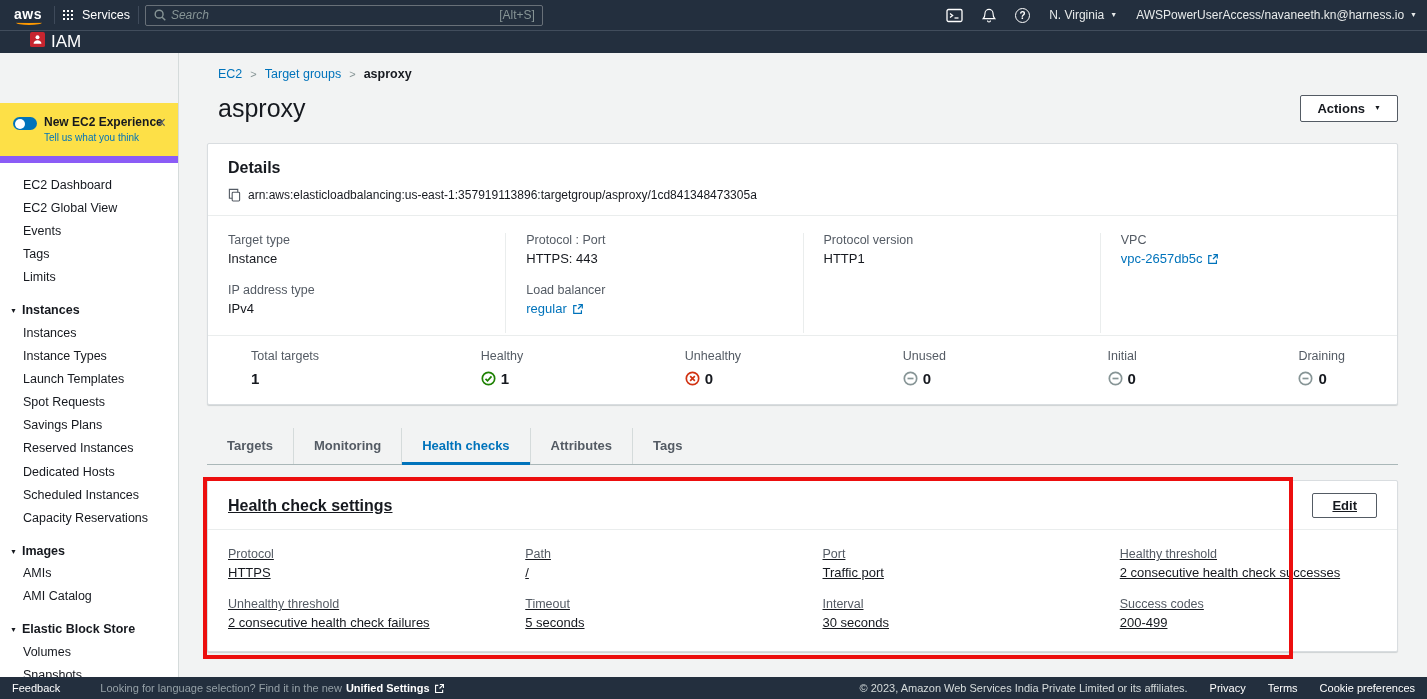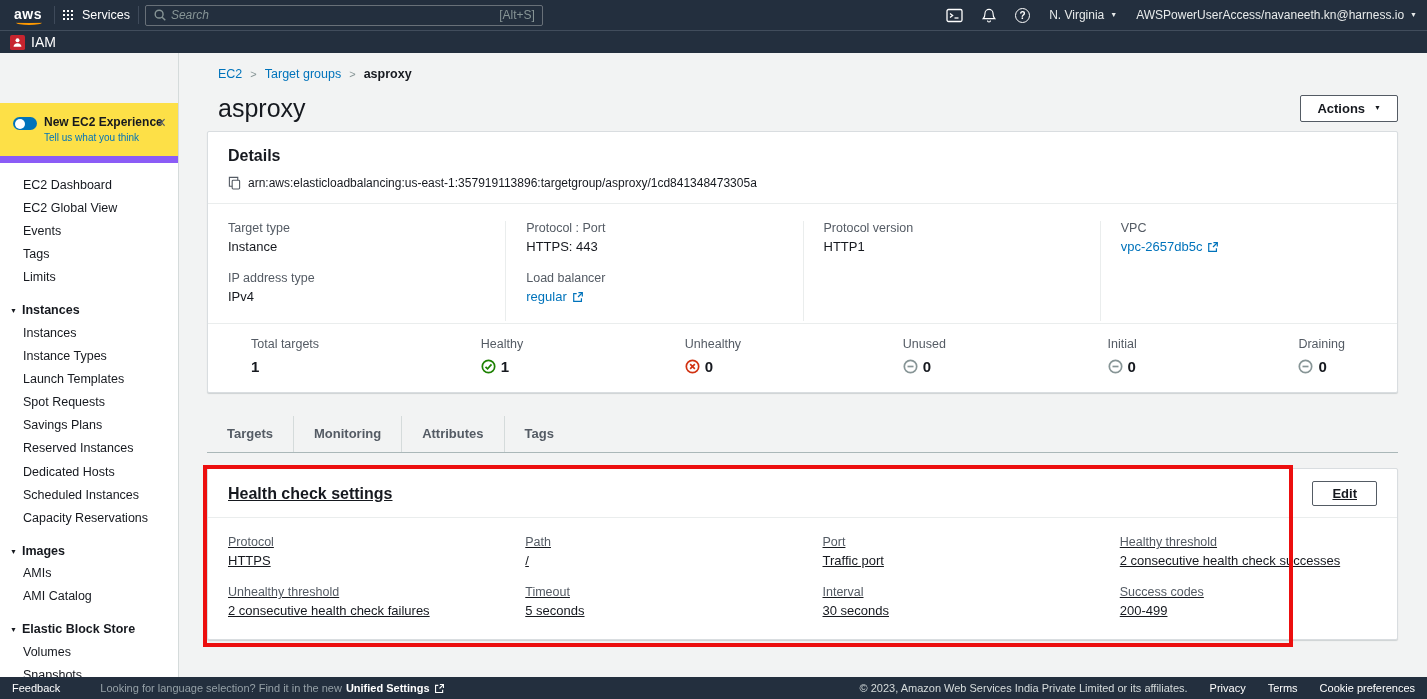--- a/index.html
+++ b/index.html
@@ -38,21 +38,21 @@
   .icon-btn { display: inline-flex; align-items: center; cursor: pointer; }
   .help-circle { width: 15px; height: 15px; border: 1.4px solid #fff; border-radius: 50%;
     display: inline-flex; align-items: center; justify-content: center;
     color: #fff; font-size: 10px; font-weight: 700; cursor: pointer; }
   .menu-text { color: #e8ebeb; font-size: 12px; display: inline-flex; align-items: center; gap: 6px; cursor: pointer; white-space: nowrap; }
   .caret { font-size: 7px; position: relative; top: -1px; }
 
   
   .favbar { height: 23px; background: #232f3e; border-top: 1px solid #414d5c;
     display: flex; align-items: center; padding: 0 10px; gap: 7px; }
-  .iam-chip { display: flex; align-items: center; gap: 6px; color: #fff; font-size: 14px; cursor: pointer; }
+  .iam-chip { display: flex; gap: 6px; color: #fff; font-size: 17px; cursor: pointer; margin-left: 20px; }
 
   
   .app { display: flex; height: 624px; }
   .sidebar { width: 179px; background: #fff; border-right: 1px solid #d5dbdb; flex: none; overflow: hidden; }
   .sidebar-top { height: 50px; background: #f2f3f3; }
   .banner { display: flex; align-items: flex-start; gap: 7px; padding: 12px 8px 12px 13px;
     border-bottom: 7px solid #8b5cf6; position: relative; background: #fde047; }
   .toggle { width: 24px; height: 13px; border-radius: 8px; background: #0073bb; position: relative; flex: none; margin-top: 2px; cursor: pointer; }
   .toggle .knob { position: absolute; left: 1.5px; top: 1.5px; width: 10px; height: 10px; background: #fff; border-radius: 50%; }
   .banner-title { font-size: 12px; font-weight: 700; color: #16191f; }
@@ -69,21 +69,21 @@
   .breadcrumb a { color: #0073bb; cursor: pointer; }
   .bc-sep { color: #879596; font-size: 11px; }
   .bc-current { color: #16191f; font-weight: 700; }
   .title-row { display: flex; align-items: center; justify-content: space-between; margin-top: 13px; padding-left: 11px; }
   h1 { font-size: 25px; font-weight: 400; color: #16191f; }
   .btn { background: #fff; border: 1px solid #545b64; border-radius: 2px; padding: 5px 16px;
     font-size: 13px; font-weight: 700; color: #16191f; cursor: pointer; display: inline-flex; align-items: center; gap: 9px;
     font-family: "Liberation Sans", sans-serif; }
 
   .card { background: #fff; border: 1px solid #d9dde0; border-radius: 2px; box-shadow: 0 1px 1px rgba(0,28,36,0.15); }
-  .details-card { margin-top: 8px; }
+  .details-card { margin-top: 20px; }
   .card-head { padding: 15px 20px 9px; }
   .card-head h2 { font-size: 16px; font-weight: 700; color: #16191f; }
   .arn-row { display: flex; align-items: center; gap: 7px; padding: 2px 20px 13px; font-size: 12px; color: #16191f; }
   .divider { border-top: 1px solid #eaeded; }
   .dgrid { display: grid; grid-template-columns: repeat(4, 1fr); padding: 17px 0 2px; }
   .dcol { padding: 0 20px; }
   .dcol + .dcol { border-left: 1px solid #eaeded; }
   .field { margin-bottom: 17px; }
   .field .flabel { font-size: 12.5px; color: #545b64; margin-bottom: 4px; }
   .field .fvalue { font-size: 13px; color: #16191f; }
@@ -372,20 +372,21 @@
               </svg>
             <span class="num">0</span>
           </div>
         </div>
       </div>
     </section>
 
     <div class="tabs">
       <div class="tab">Targets</div>
       <div class="tab">Monitoring</div>
+      <div class="tab active">Health checks</div>
       <div class="tab">Attributes</div>
       <div class="tab">Tags</div>
     </div>
 
     <div class="hc-wrap">
       <section class="card">
         <div class="hc-head">
           <h2 style="font-size:16px;font-weight:700;">Health check settings</h2>
           <button class="btn">
             <span>Edit</span>

